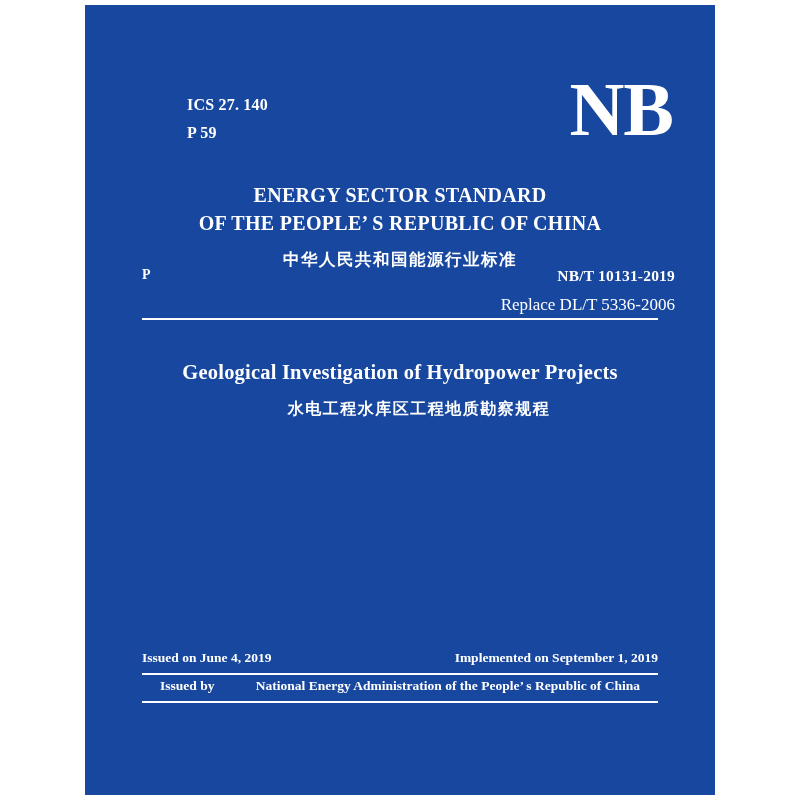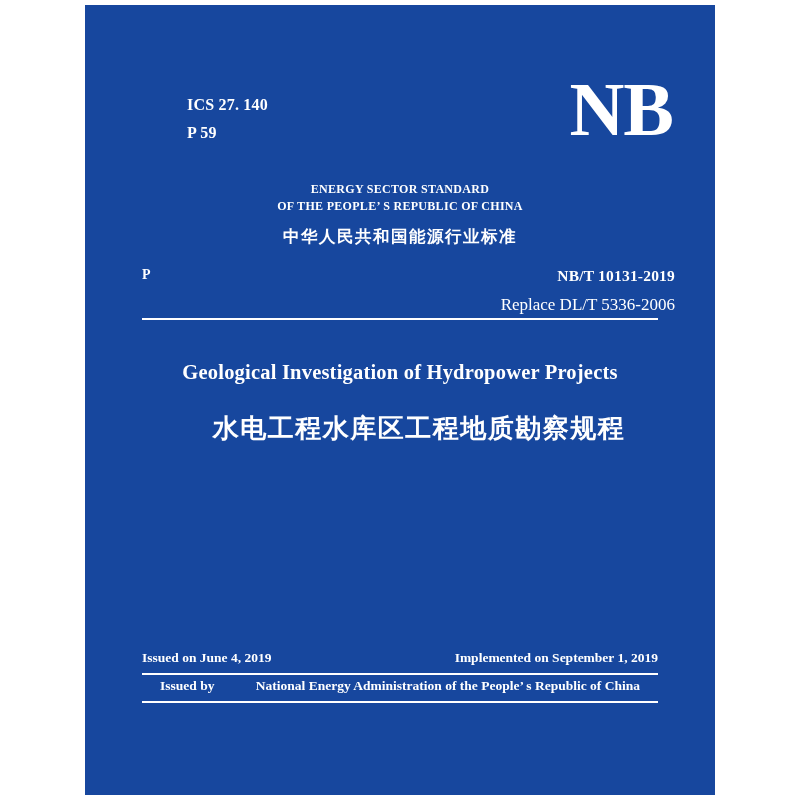--- a/index.html
+++ b/index.html
@@ -51,21 +51,21 @@
   }
   
   .header-titles {
     position: absolute;
     left: 0;
     top: 176px;
     width: 100%;
     text-align: center;
   }
   .hdr-en {
-    font-size: 12px;
+    font-size: 20px;
     font-weight: bold;
     line-height: 1.42;
     letter-spacing: 0.3px;
   }
   .hdr-cn {
     margin-top: 11px;
     font-size: 16.5px;
     font-weight: bold;
     letter-spacing: 1.5px;
     font-family: "DejaVu Sans", sans-serif;
@@ -119,22 +119,22 @@
     width: 100%;
     text-align: center;
   }
   .mt-en {
     font-size: 20.5px;
     font-weight: bold;
     line-height: 1.55;
     letter-spacing: 0.2px;
   }
   .mt-cn {
-    margin-top: 22px;
-    font-size: 26px;
+    margin-top: 10px;
+    font-size: 16px;
     font-weight: bold;
     letter-spacing: 1.5px;
     font-family: "DejaVu Sans", sans-serif;
     padding-left: 38px;
   }
   
   .dates {
     position: absolute;
     left: 57px;
     top: 645px;

